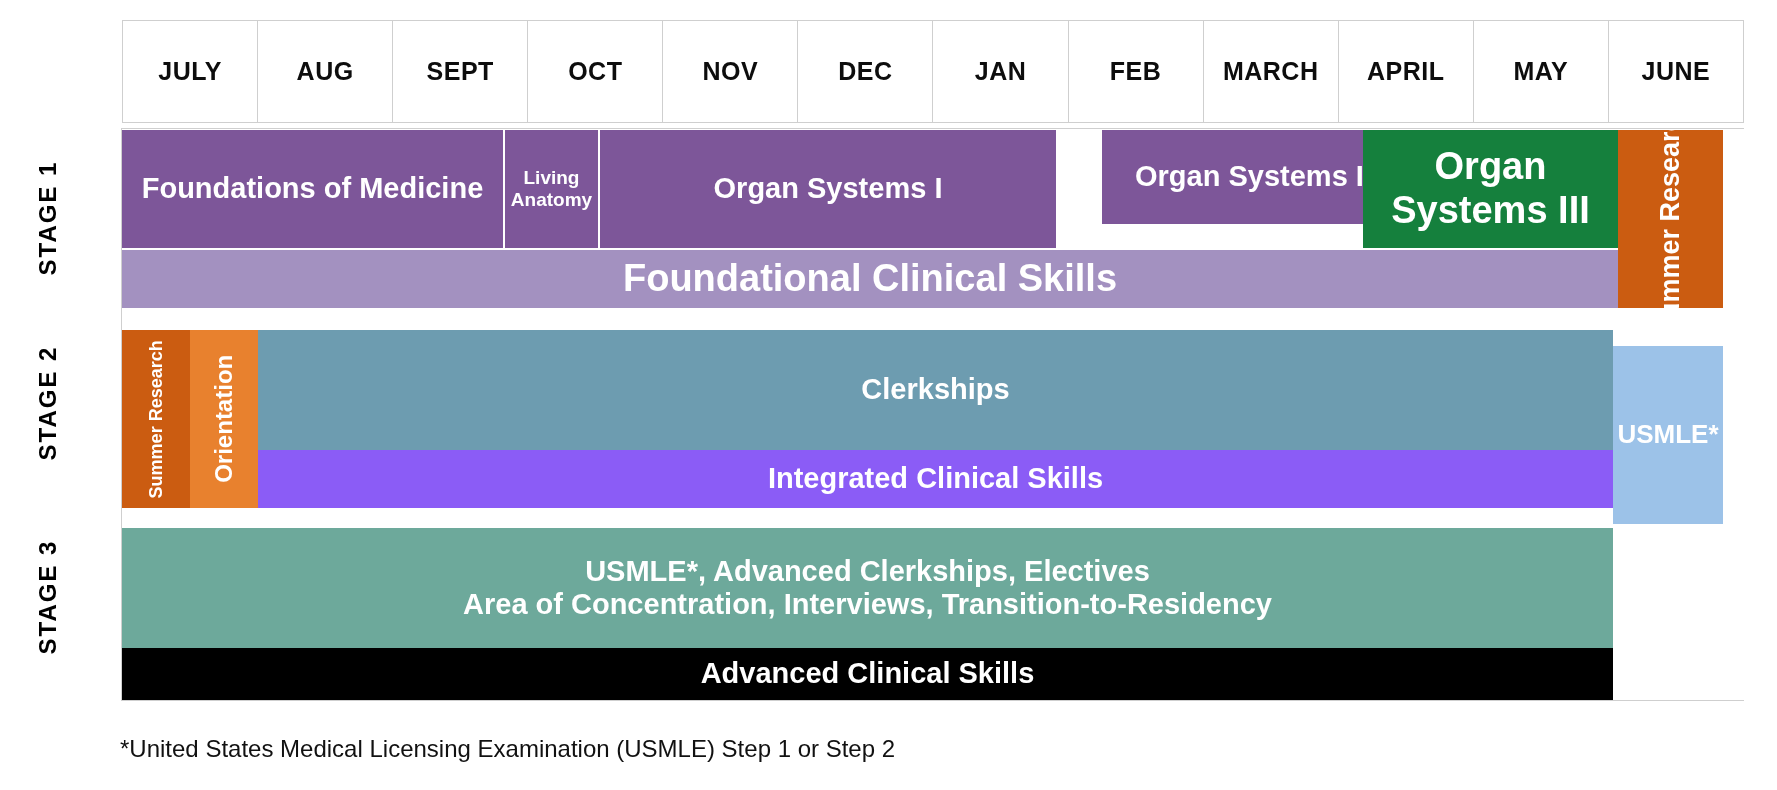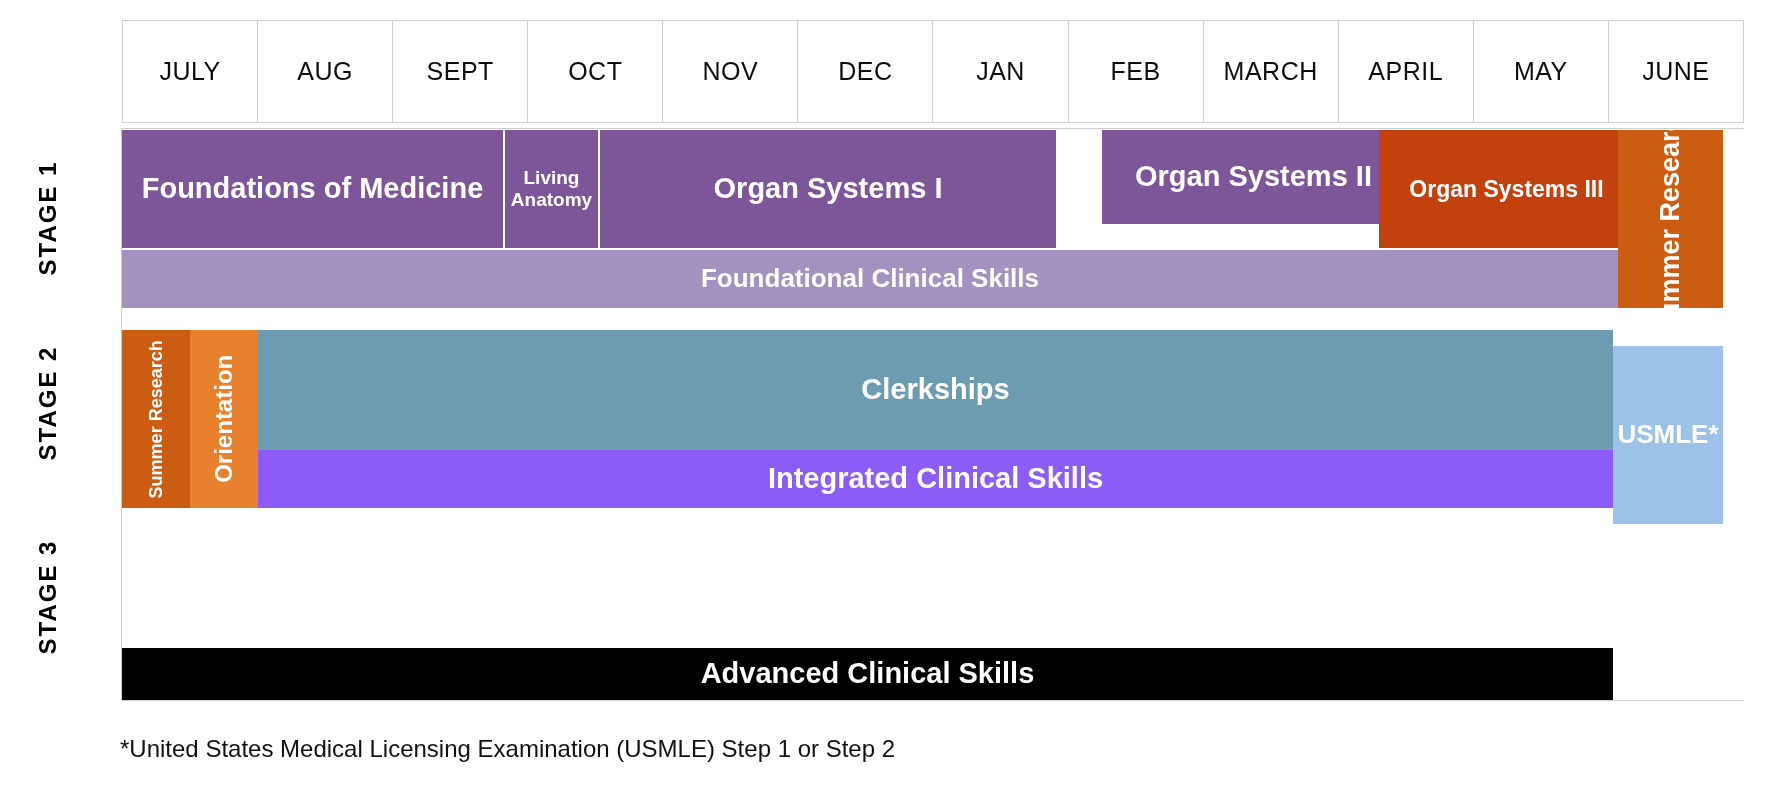--- a/index.html
+++ b/index.html
@@ -20,21 +20,21 @@
     border:1px solid #cfcfcf;
     box-sizing:border-box;
     background:#fff;
   }
   .month-cell{
     flex:1 1 0;
     display:flex;align-items:center;justify-content:center;
     border-right:1px solid #cfcfcf;
     box-sizing:border-box;
     font-size:25px;
-    font-weight:normal;
+    font-weight:bold;
     letter-spacing:0.5px;
     color:#0d0d0d;
   }
   .month-cell:last-child{border-right:none;}
 
   
   .stage-frame{
     position:absolute;
     left:25px; top:128px;
     width:1719px; height:573px;
@@ -136,25 +136,25 @@
   </div>
 
   <div class="blk sep-r" style="left:600px; top:130px; width:458px; height:118px; background:#7d5699; font-size:29px;">
     <span>Organ Systems I</span>
   </div>
 
   <div class="blk sep-r" style="left:1058px; top:130px; width:305px; height:94px; background:#7d5699; font-size:29px;margin-left:44px;">
     <span>Organ Systems II</span>
   </div>
 
-  <div class="blk" style="left:1363px; top:130px; width:255px; height:118px; background:#c2410c; font-size:23px;margin-left:16px;">
+  <div class="blk" style="left:1363px; top:130px; width:255px; height:118px; background:#15803d; font-size:38px;">
     <span>Organ Systems III</span>
   </div>
 
-  <div class="blk" style="left:122px; top:250px; width:1496px; height:58px; background:#a391c0; font-size:26px;">
+  <div class="blk" style="left:122px; top:250px; width:1496px; height:58px; background:#a391c0; font-size:38px;">
     <span>Foundational Clinical Skills</span>
   </div>
 
   <div class="blk vert" style="left:1618px; top:130px; width:105px; height:178px; background:#cb5c11; font-size:27px;">
     <span>Summer Research</span>
   </div>
 
   <div class="blk vert" style="left:122px; top:330px; width:68px; height:178px; background:#cb5c11; font-size:18px;">
     <span>Summer Research</span>
   </div>
@@ -168,20 +168,24 @@
   </div>
 
   <div class="blk" style="left:258px; top:450px; width:1355px; height:58px; background:#8b5cf6; font-size:29px;">
     <span>Integrated Clinical Skills</span>
   </div>
 
   <div class="blk" style="left:1613px; top:330px; width:110px; height:178px; background:#9cc2e8; font-size:26px;margin-top:16px;">
     <span>USMLE*</span>
   </div>
 
+  <div class="blk" style="left:122px; top:528px; width:1491px; height:120px; background:#6da99b; font-size:29px; flex-direction:column;">
+    <span>USMLE*, Advanced Clerkships, Electives</span>
+    <span>Area of Concentration, Interviews, Transition-to-Residency</span>
+  </div>
 
   <div class="blk" style="left:122px; top:648px; width:1491px; height:52px; background:#000000; font-size:29px;">
     <span>Advanced Clinical Skills</span>
   </div>
 
   <div class="footnote">*United States Medical Licensing Examination (USMLE) Step 1 or Step 2</div>
 
 </div>
 
 </body></html>

